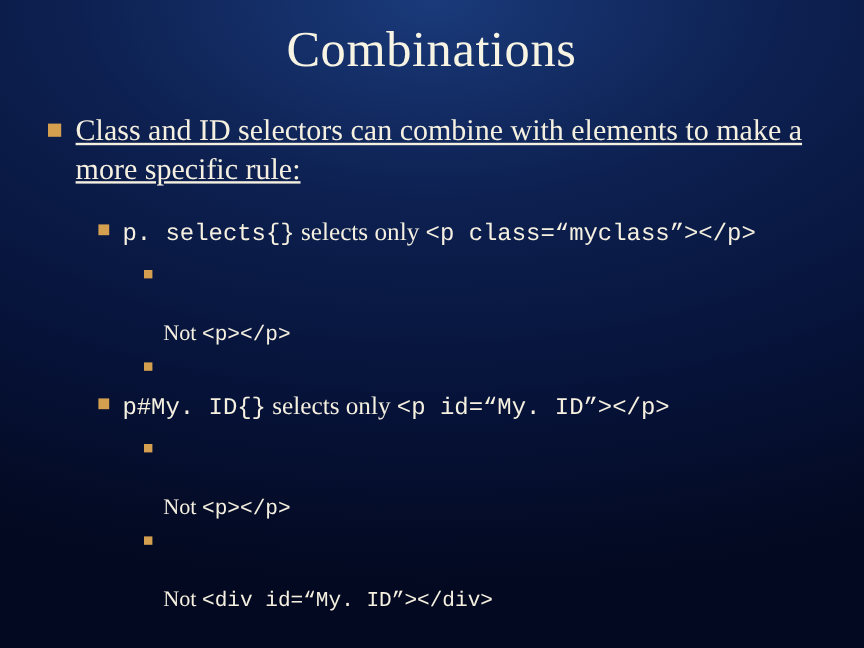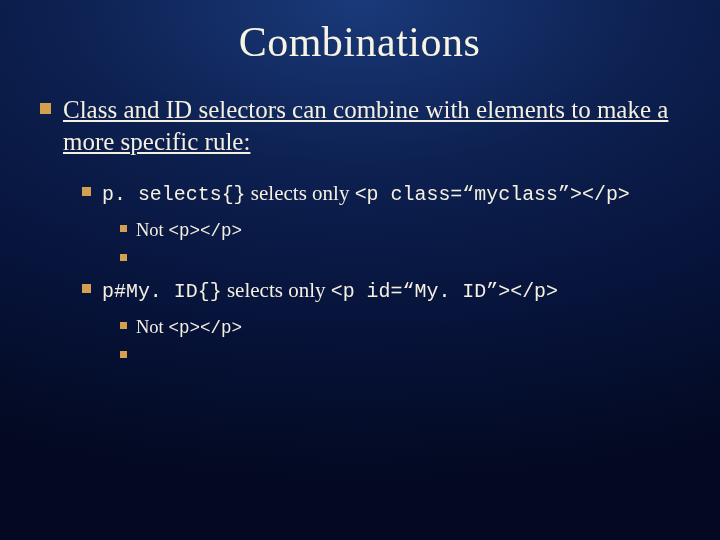--- a/index.html
+++ b/index.html
@@ -69,20 +69,21 @@
     line-height: 1.28;
     text-decoration: underline;
   }
   .txt2 {
     font-size: 21px;
     line-height: 1.3;
   }
   .txt3 {
     font-size: 18.5px;
     line-height: 1.3;
+    margin-top: 48px;
   }
   .code {
     font-family: 'Courier New', Courier, monospace;
     font-size: 0.95em;
   }
   .group {
     margin-bottom: 16px;
   }
 </style>
 </head>
@@ -123,16 +124,19 @@
       </div>
     </div>
     <div class="lvl3">
       <div class="bullet"></div>
       <div class="txt3">
         <span>Not </span><span class="code">&lt;p&gt;&lt;/p&gt;</span>
       </div>
     </div>
     <div class="lvl3">
       <div class="bullet"></div>
+      <div class="txt3">
+        <span>Not </span><span class="code">&lt;div id=“My. ID”&gt;&lt;/div&gt;</span>
+      </div>
     </div>
   </div>
 
 </div>
 
 </body></html>

